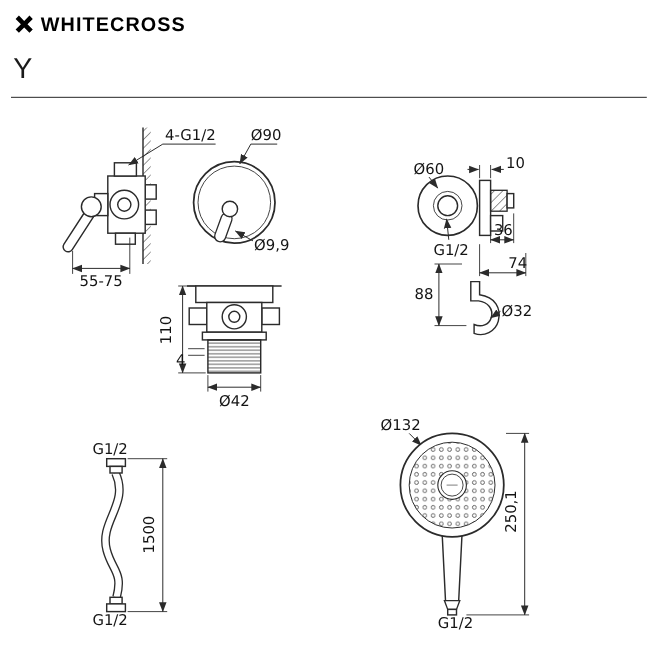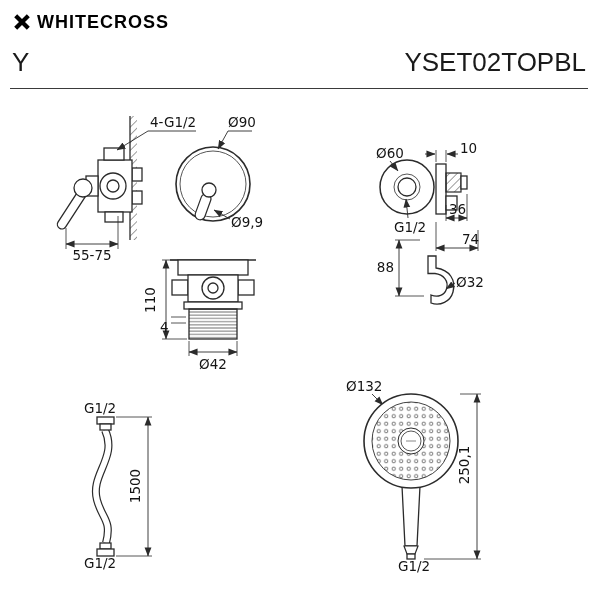--- a/index.html
+++ b/index.html
@@ -28,21 +28,20 @@
 
   <div class="header">
     <div class="brand">
       <svg class="logo-icon" viewBox="0 0 24 24">
         <path fill="#000" d="M4.2,7.2 L7.2,4.2 L12,9 L16.8,4.2 L19.8,7.2 L15,12 L19.8,16.8 L16.8,19.8 L12,15 L7.2,19.8 L4.2,16.8 L9,12 Z"></path>
       </svg>
       <span class="brand-name">WHITECROSS</span>
     </div>
     <div class="title-row">
       <span class="series">Y</span>
-      <span class="model">YSET02TOPBL</span>
     </div>
   </div>
 
   <svg class="drawing" width="600" height="505" viewBox="0 95 600 505">
     <defs>
       <marker id="arrow" viewBox="0 0 10 10" refX="9.5" refY="5" markerWidth="10" markerHeight="10" orient="auto-start-reverse" markerUnits="strokeWidth">
         <path d="M0,1.2 L10,5 L0,8.8 Z" fill="#2b2b2b"></path>
       </marker>
       <pattern id="hatch" width="5.5" height="5.5" patternUnits="userSpaceOnUse" patternTransform="rotate(45)">
         <line x1="0" y1="0" x2="0" y2="5.5" stroke="#2b2b2b" stroke-width="0.9"></line>

